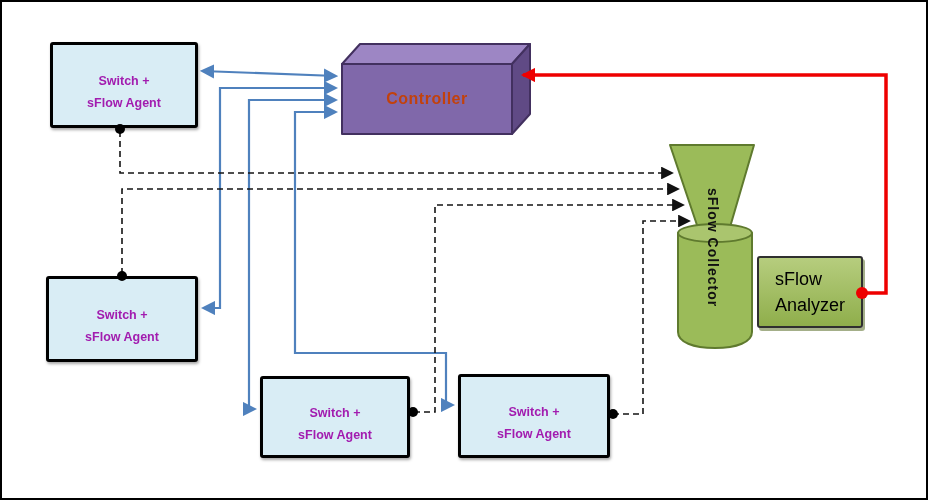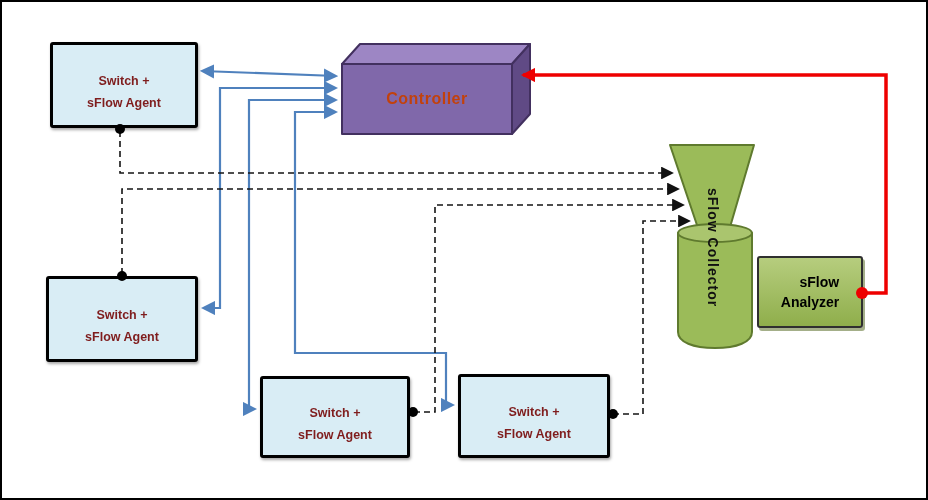--- a/index.html
+++ b/index.html
@@ -4,39 +4,39 @@
 <style>
   * { margin:0; padding:0; box-sizing:border-box; }
   html,body { background:#ffffff; font-family:"Liberation Sans","DejaVu Sans",sans-serif; }
   .frame { position:relative; width:928px; height:500px; border:2px solid #000; background:#fff; overflow:hidden; }
   .layer { position:absolute; left:0; top:0; width:928px; height:500px; }
   .arrows { pointer-events:none; }
 
   .switch-box { position:absolute; background:#d9edf5; border:3px solid #000; border-radius:3px;
                 display:flex; align-items:center; justify-content:center;
                 box-shadow:1px 2px 3px rgba(0,0,0,0.35); }
-  .switch-label { color:#7f1d1d; font-weight:bold; font-size:12.5px; text-align:center;
+  .switch-label { color:#a21caf; font-weight:bold; font-size:12.5px; text-align:center;
                   white-space:pre-line; line-height:1.8;margin-top:14px; }
   #switch1 { left:48px;  top:40px;  width:148px; height:86px; }
   #switch2 { left:44px;  top:274px; width:152px; height:86px; }
   #switch3 { left:258px; top:374px; width:150px; height:82px; }
   #switch4 { left:456px; top:372px; width:152px; height:84px; }
 
   .controller-label { position:absolute; left:340px; top:62px; width:170px; height:70px;
                       display:flex; align-items:center; justify-content:center;
                       color:#c2410c; font-weight:bold; font-size:16px; letter-spacing:0.5px; }
   .collector-label { position:absolute; left:692px; top:150px; width:38px; height:192px;
                      display:flex; align-items:center; justify-content:center;
                      writing-mode:vertical-rl; color:#111; font-weight:bold; font-size:14px;
                      letter-spacing:1px; }
   .analyzer { position:absolute; left:755px; top:254px; width:106px; height:72px;
               background:linear-gradient(#b6cd7e,#8fae4b); border:2px solid #2f2f2f; border-radius:3px;
               box-shadow:2px 3px 0 rgba(90,110,40,0.55);
               display:flex; align-items:center; justify-content:center; }
-  .analyzer-label { color:#000; font-weight:bold; font-size:14px; text-align:right;
+  .analyzer-label { color:#000; font-weight:normal; font-size:18px; text-align:left;
                     white-space:pre-line; line-height:1.45; }
 
   .blue { stroke:#4f81bd; stroke-width:2.2; }
   .dash { stroke:#151515; stroke-width:1.6; stroke-dasharray:6 4; }
   .red  { stroke:#ee0000; stroke-width:3.5; }
 </style>
 </head>
 <body>
 
 <div class="frame">

